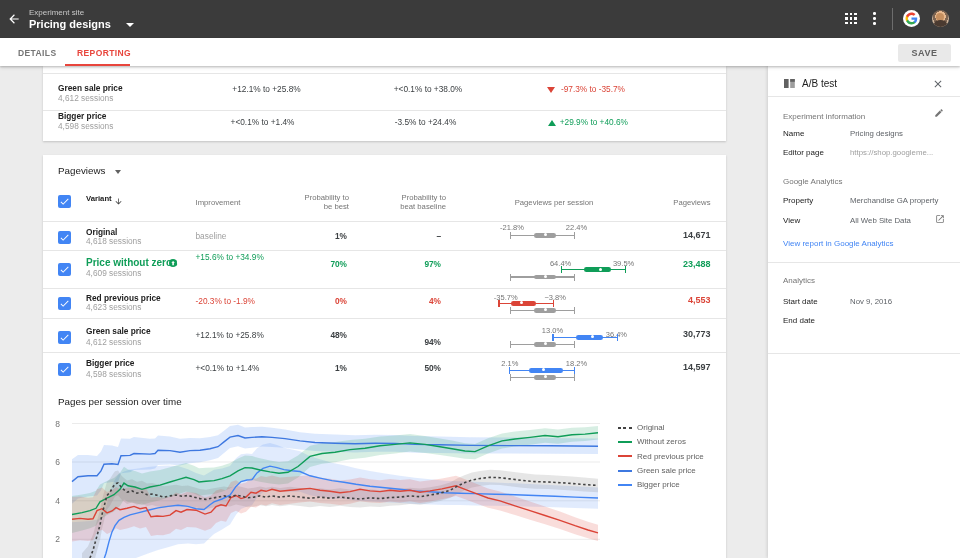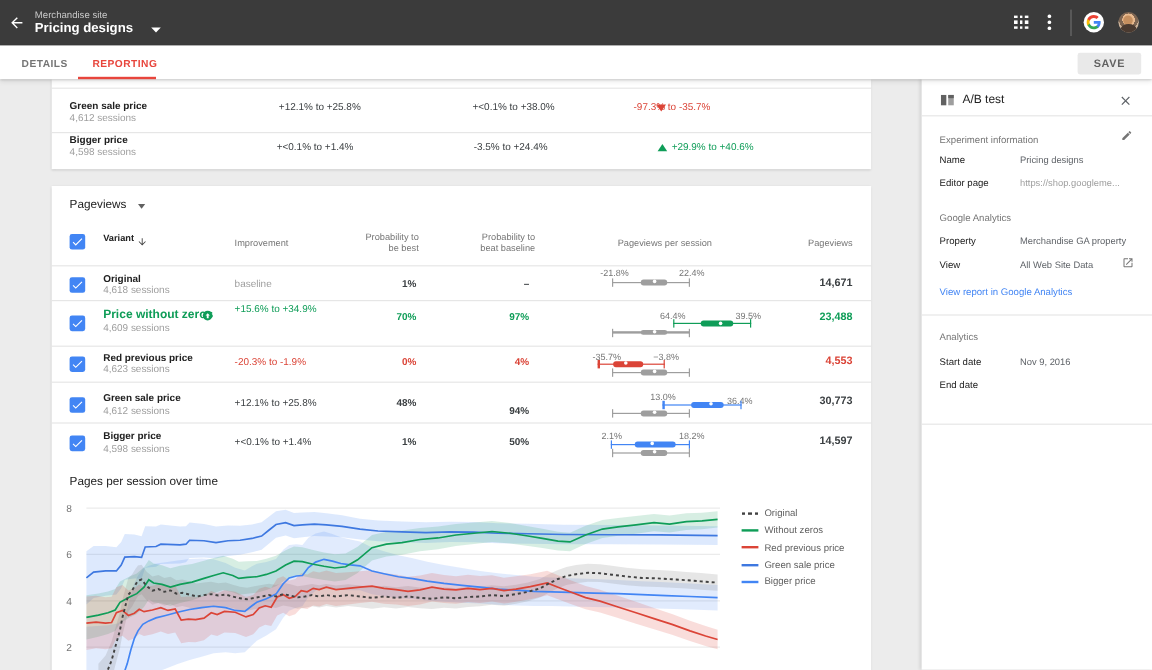--- a/index.html
+++ b/index.html
@@ -60,21 +60,21 @@
  box-shadow:-1px 0 3px rgba(0,0,0,.12)}
 #panel .sect{position:absolute;left:15px;font-size:8px;color:#757575}
 #panel .lab{position:absolute;left:15px;font-size:8px;color:#212121}
 #panel .val{position:absolute;left:82px;font-size:7.8px;color:#5f6368;width:102px;white-space:nowrap;overflow:hidden}
 </style></head><body>
 
 <div id="topbar">
  <svg id="backarrow" viewBox="0 0 24 24">
       <path d="M20 11H7.83l5.59-5.59L12 4l-8 8 8 8 1.41-1.41L7.83 13H20v-2z" fill="#fff"></path>
     </svg>
- <div id="crumb">Merchandise site</div>
+ <div id="crumb">Experiment site</div>
  <div id="title">Pricing designs</div>
  <div id="titlecaret"></div>
  <div class="grid9">
   <i style="left:0;top:0"></i>
       <i style="left:4.7px;top:0"></i>
       <i style="left:9.4px;top:0"></i>
   <i style="left:0;top:4.7px"></i>
       <i style="left:4.7px;top:4.7px"></i>
       <i style="left:9.4px;top:4.7px"></i>
   <i style="left:0;top:9.4px"></i>
@@ -108,21 +108,21 @@
  <div id="savebtn">SAVE</div>
 </div>
 
 <div id="card1">
  <div class="hdiv" style="top:7px"></div>
  <div class="vname" style="position:absolute;left:15px;top:16.5px">Green sale price</div>
  <div class="vsess" style="position:absolute;left:15px;top:26.5px">4,612 sessions</div>
  <div class="cval" style="left:158.5px;top:18px">+12.1% to +25.8%</div>
  <div class="cval" style="left:320px;top:18px">+&lt;0.1% to +38.0%</div>
  <div class="tri-dn" style="left:504px;top:20.5px"></div>
- <div class="cval red" style="left:452px;top:18px;width:130px;text-align:center">-97.3% to -35.7%</div>
+ <div class="cval red" style="left:452px;top:18px;width:130px;text-align:right">-97.3% to -35.7%</div>
  <div class="hdiv" style="top:44px"></div>
  <div class="vname" style="position:absolute;left:15px;top:45px">Bigger price</div>
  <div class="vsess" style="position:absolute;left:15px;top:55px">4,598 sessions</div>
  <div class="cval" style="left:154.5px;top:51px">+&lt;0.1% to +1.4%</div>
  <div class="cval" style="left:317.5px;top:51px">-3.5% to +24.4%</div>
  <div class="tri-up" style="left:505px;top:53.5px"></div>
  <div class="cval green" style="left:455px;top:51px;width:130px;text-align:right">+29.9% to +40.6%</div>
 </div>
 
 <div id="card2">

